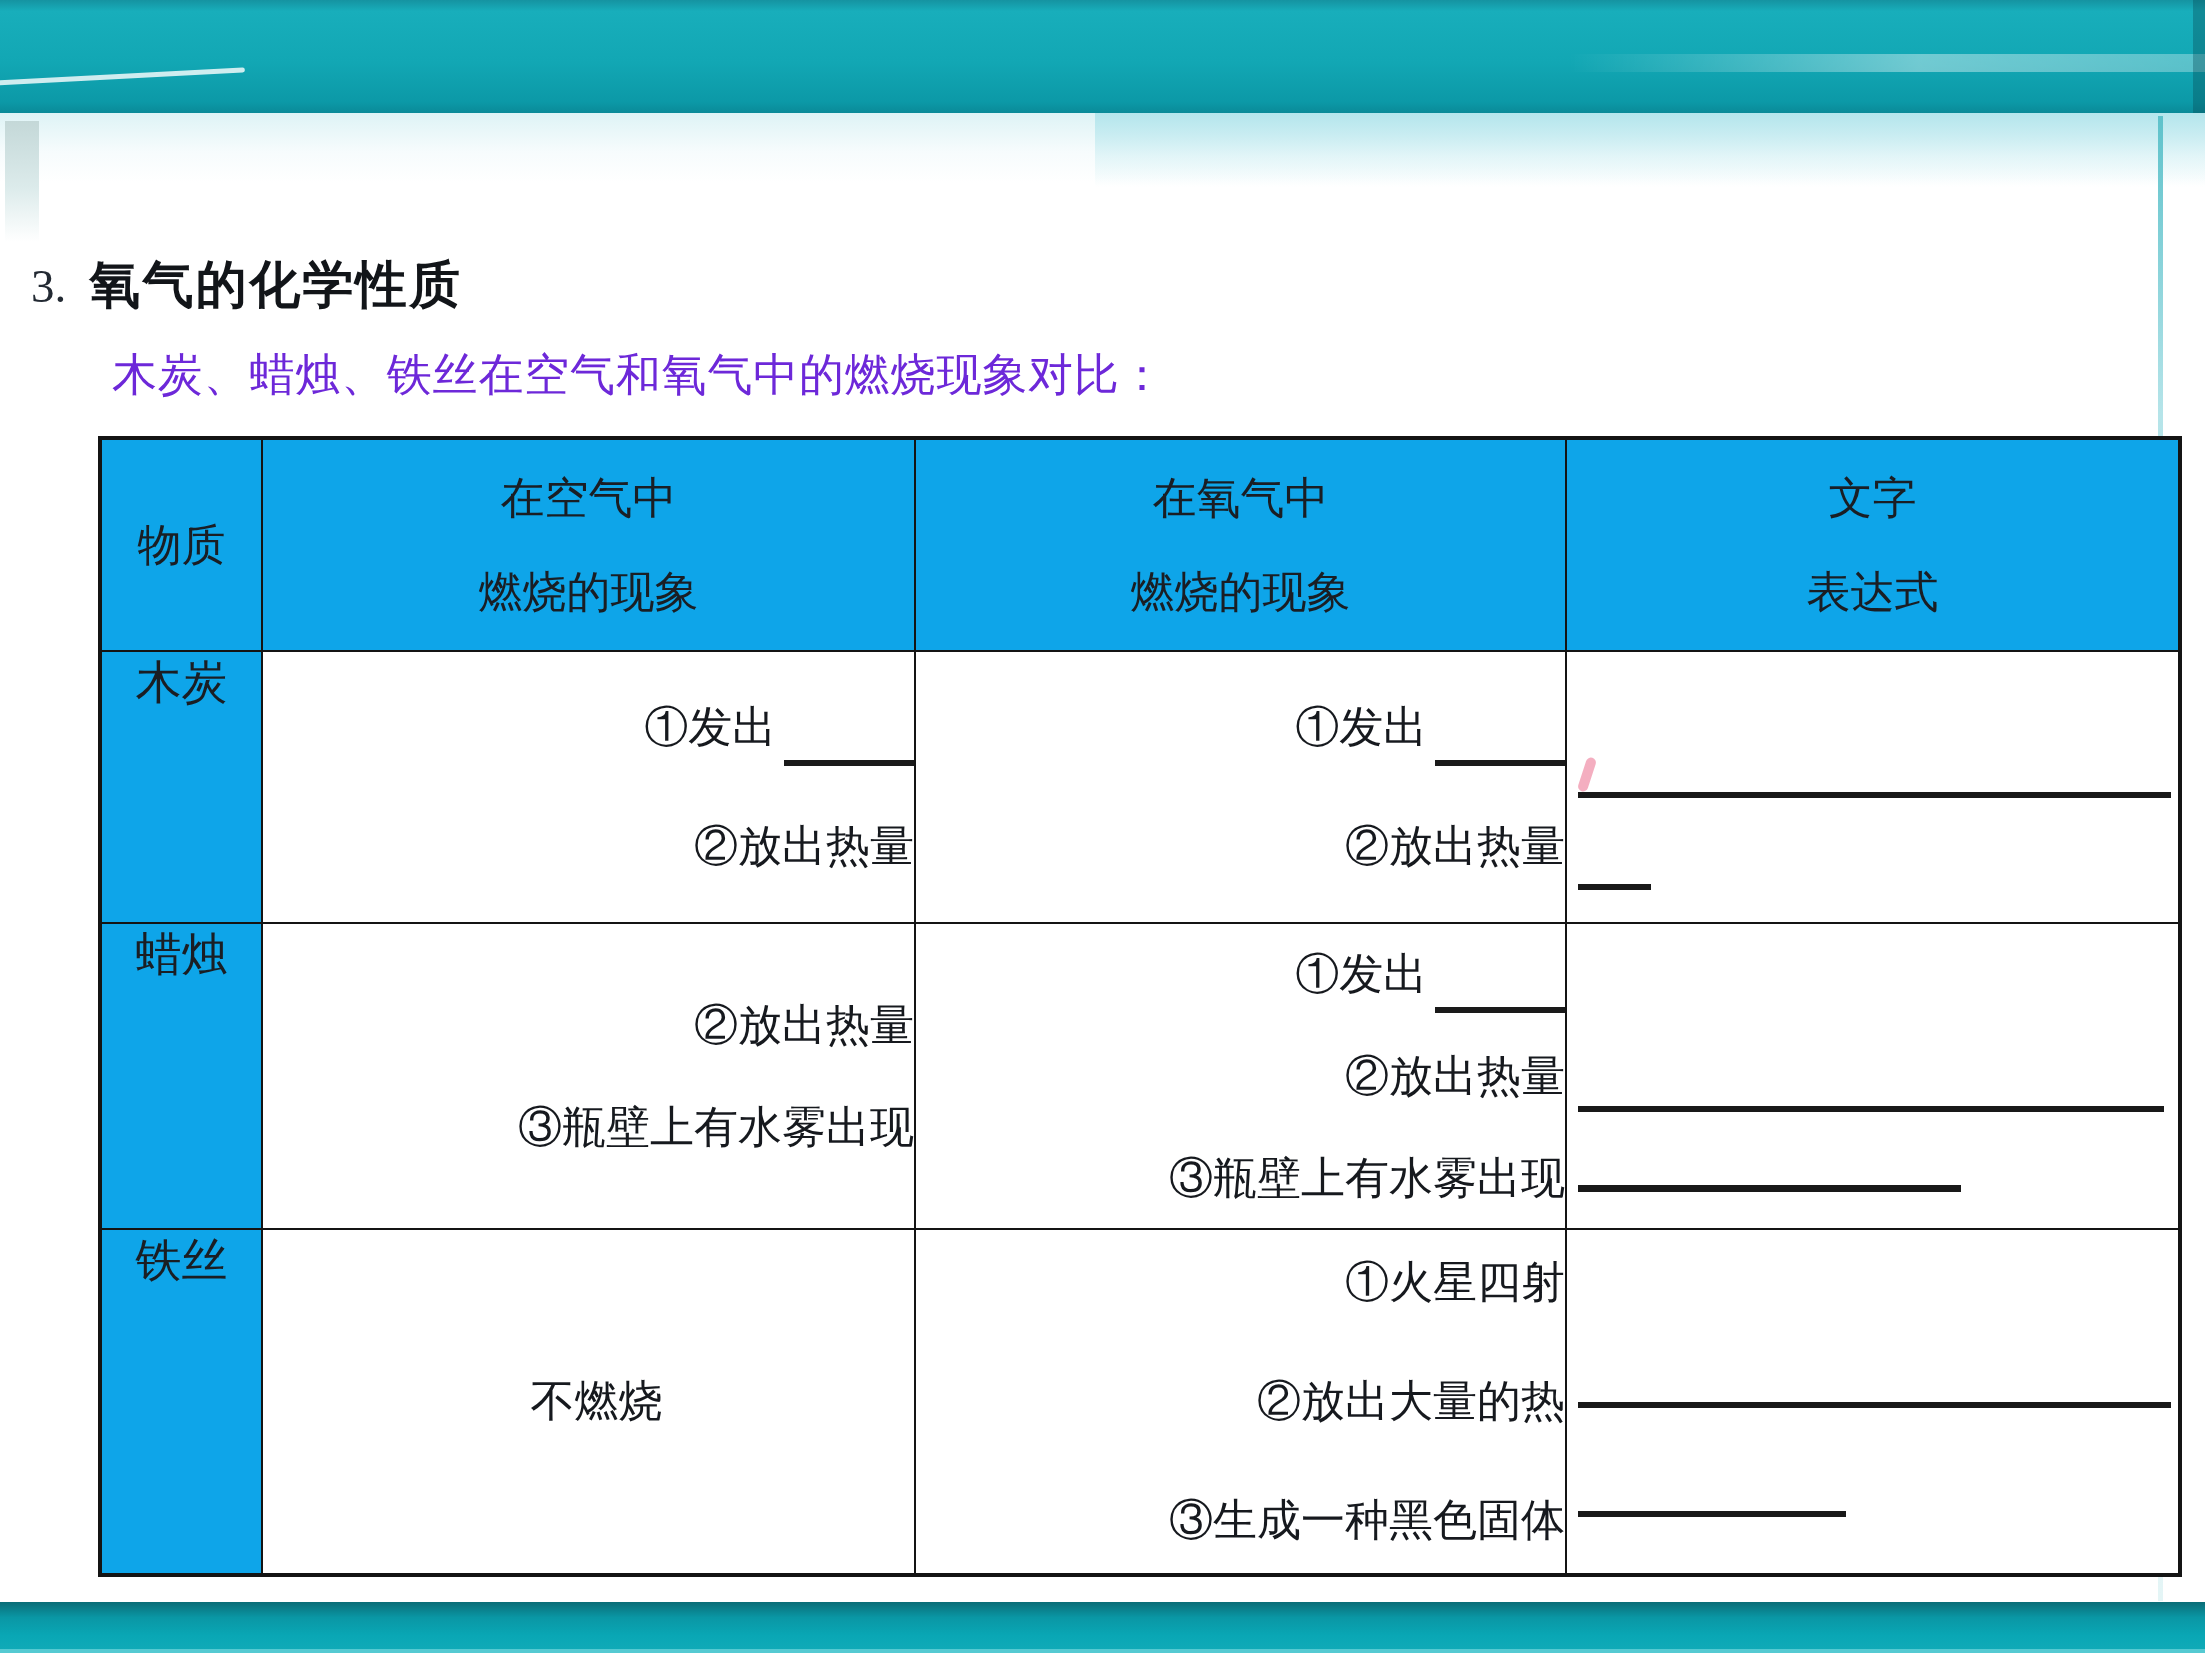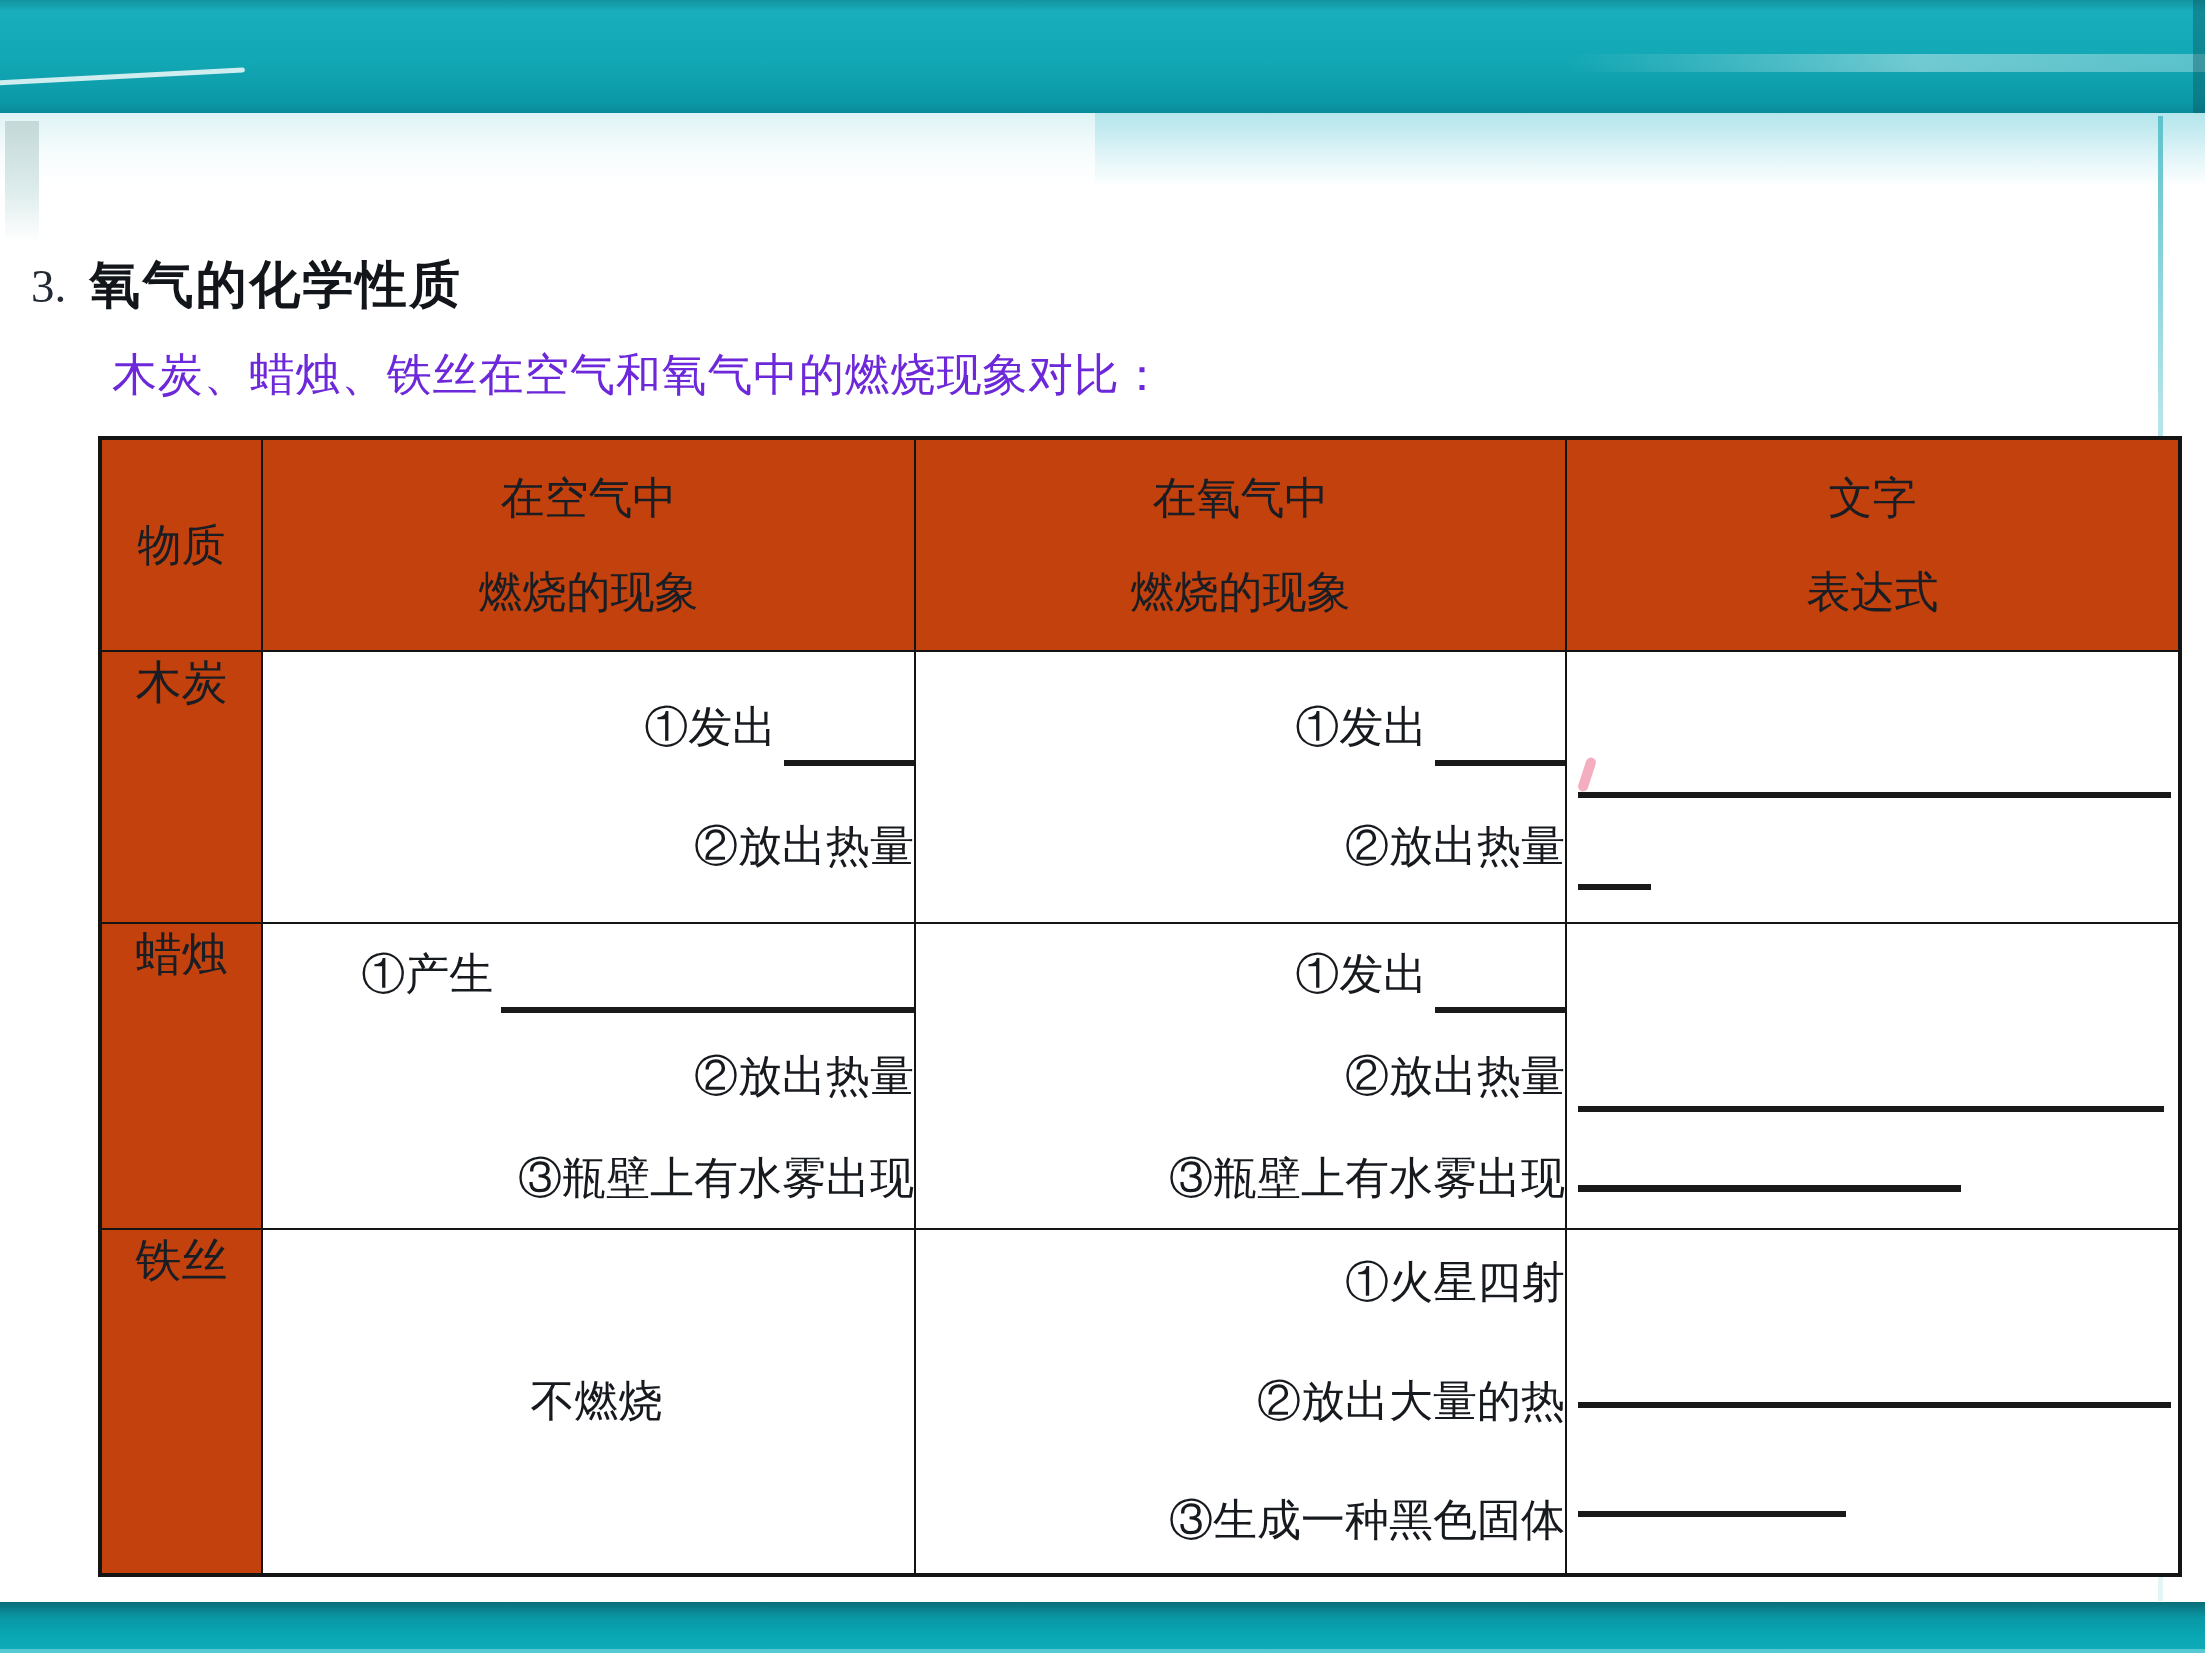--- a/index.html
+++ b/index.html
@@ -35,21 +35,21 @@
   .subtitle{position:absolute;left:112px;top:345px;font-size:45px;letter-spacing:0.8px;color:#6d28d9;}
 
   
   .tbl{position:absolute;left:98px;top:436px;width:2084px;height:1141px;
     box-sizing:border-box;border:4.6px solid #141414;background:#ffffff;
     display:grid;grid-template-columns:161px 653px 651px 1fr;
     grid-template-rows:212px 272px 306px 1fr;}
   .cell{box-sizing:border-box;border-right:2.3px solid #141414;border-bottom:2.3px solid #141414;position:relative;}
   .last-col{border-right:none;}
   .last-row{border-bottom:none;}
-  .gray{background:#c2410c;}
+  .gray{background:#0ea5e9;}
   .hdr{display:flex;flex-direction:column;align-items:center;justify-content:center;gap:35px;font-size:44px;color:#1a1e24;}
   .subst{display:flex;justify-content:center;font-size:46px;color:#1a1e24;}
   .phen{display:flex;flex-direction:column;justify-content:center;padding-left:43px;font-size:44px;color:#16191e;align-items:flex-end;}
   .gap-lg{gap:60px;}
   .gap-md{gap:43px;}
   .center{padding-left:16px;align-items:center;}
   .line{display:flex;align-items:flex-end;white-space:nowrap;}
   .blank{display:inline-block;height:6.1px;background:#1a1a1a;margin-left:7.7px;margin-bottom:-9.2px;}
   .bw-s{width:130px;}
   .bw-l{width:413px;}
@@ -125,24 +125,20 @@
     <div class="cell last-col">
       <div class="aline" style="left:10.7px;top:52%;width:593px;"></div>
       <div class="aline" style="left:10.7px;top:86%;width:73px;"></div>
     </div>
 
     <div class="cell gray subst">
       <span>蜡烛</span>
     </div>
     <div class="cell phen gap-md">
       <div class="line">
-        <span>①产生</span>
-        <span class="blank bw-l"></span>
-      </div>
-      <div class="line">
         <span>②放出热量</span>
       </div>
       <div class="line">
         <span>③瓶壁上有水雾出现</span>
       </div>
     </div>
     <div class="cell phen gap-md">
       <div class="line">
         <span>①发出</span>
         <span class="blank bw-s"></span>

